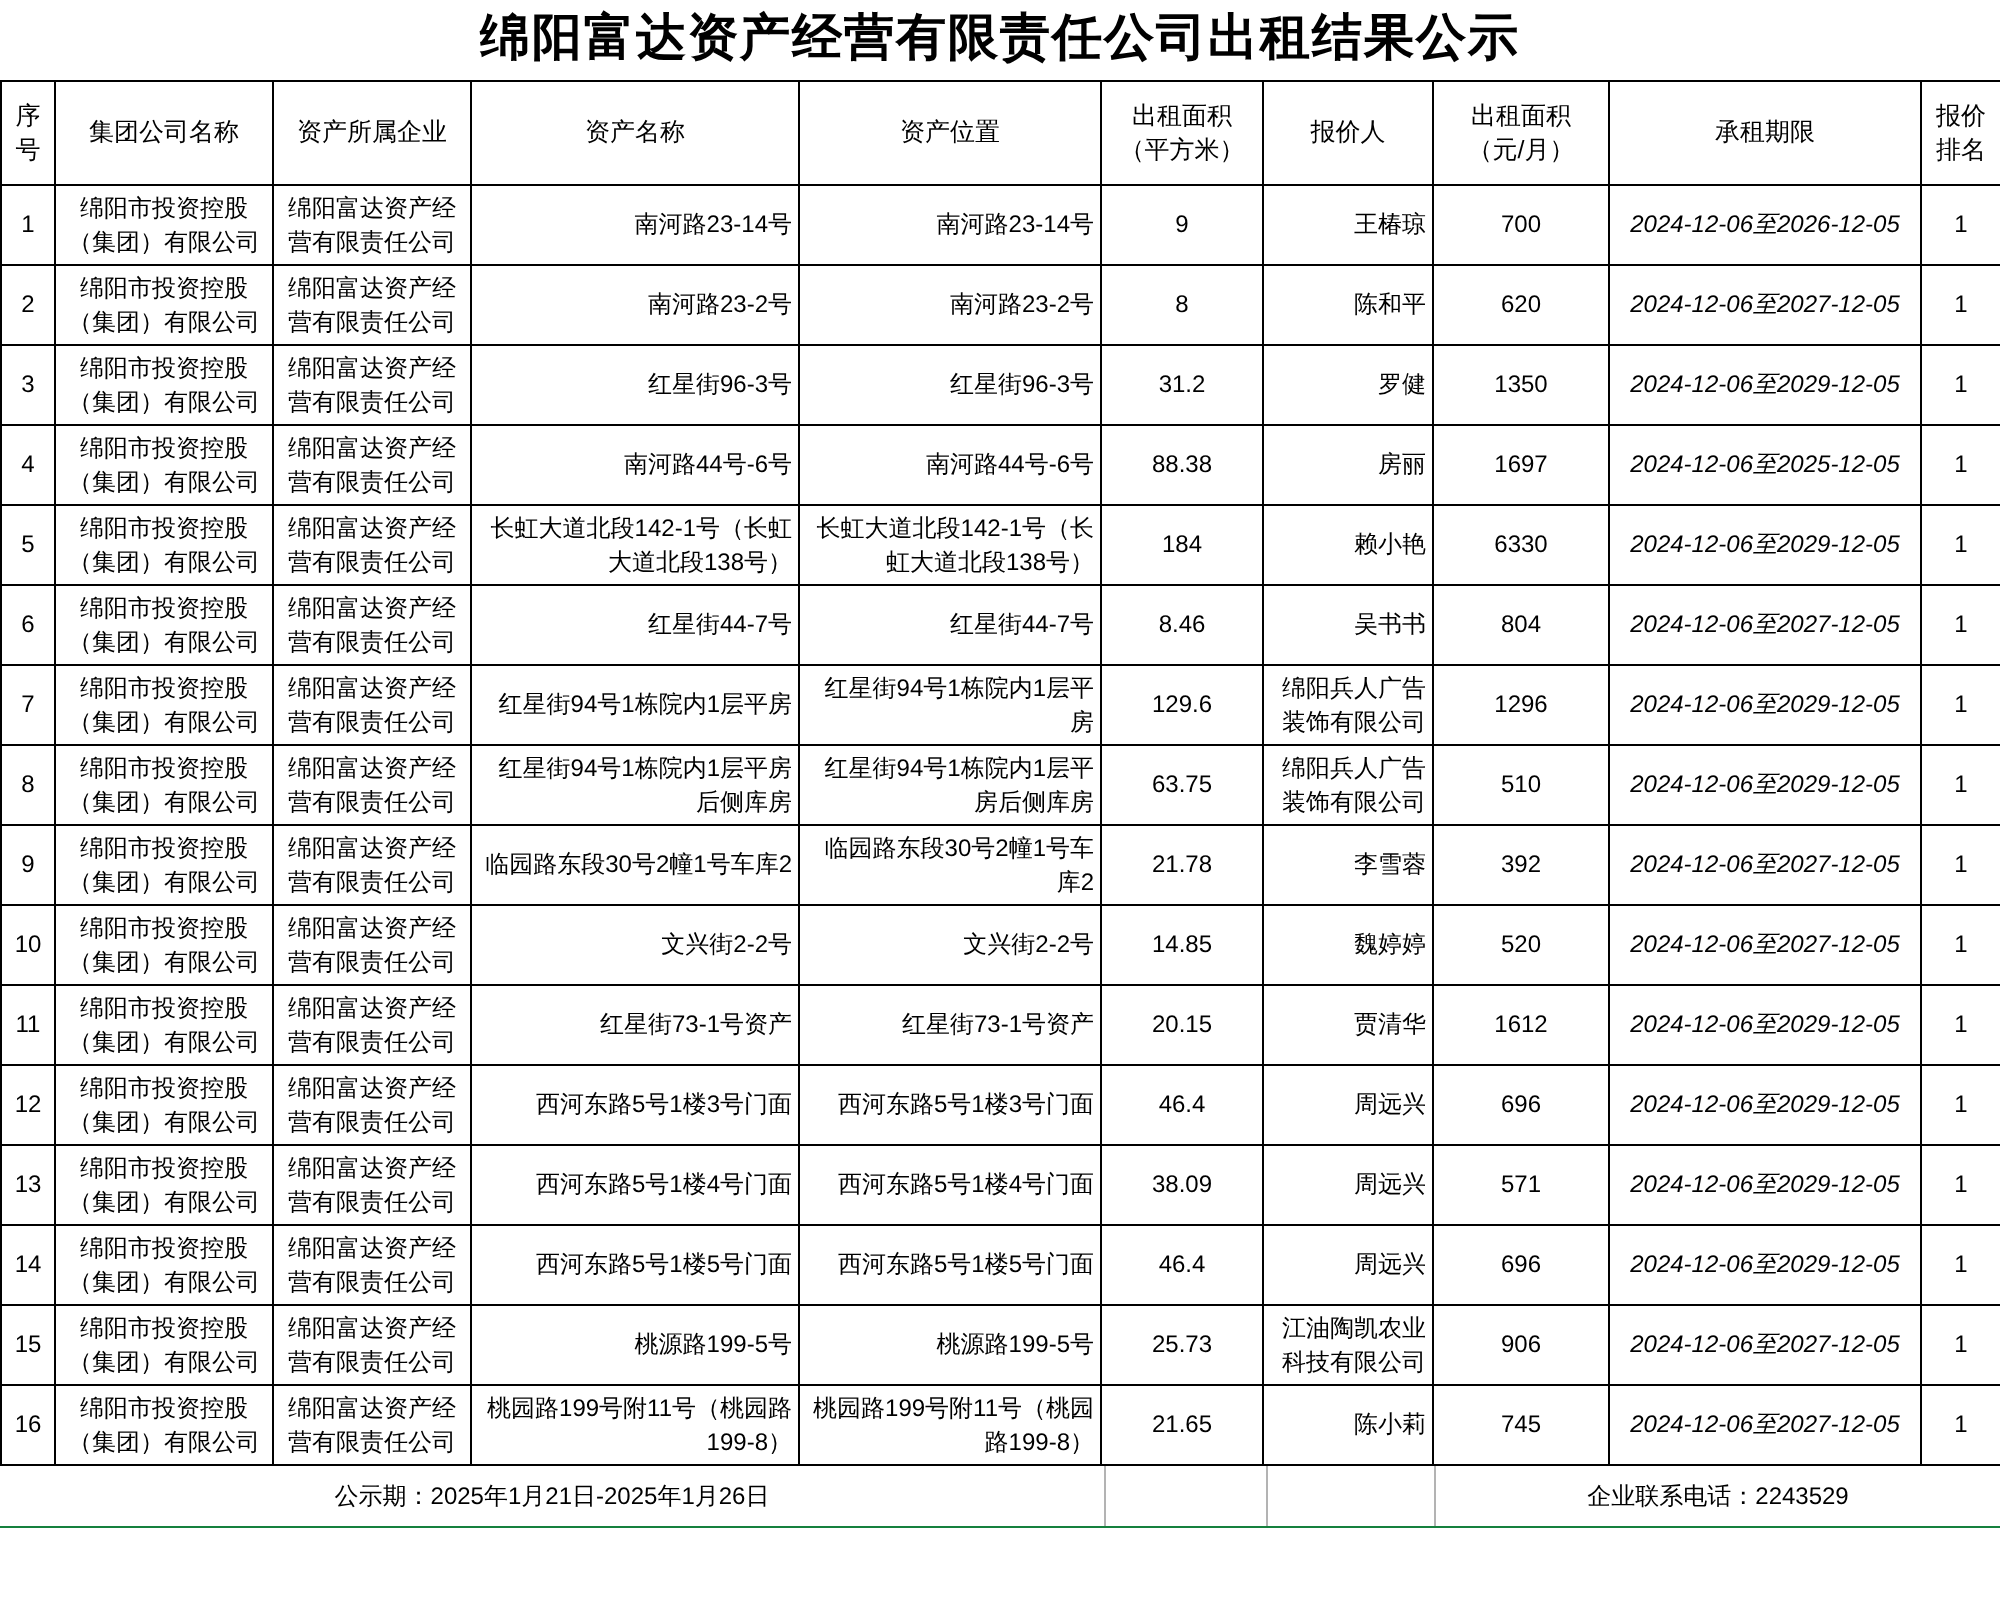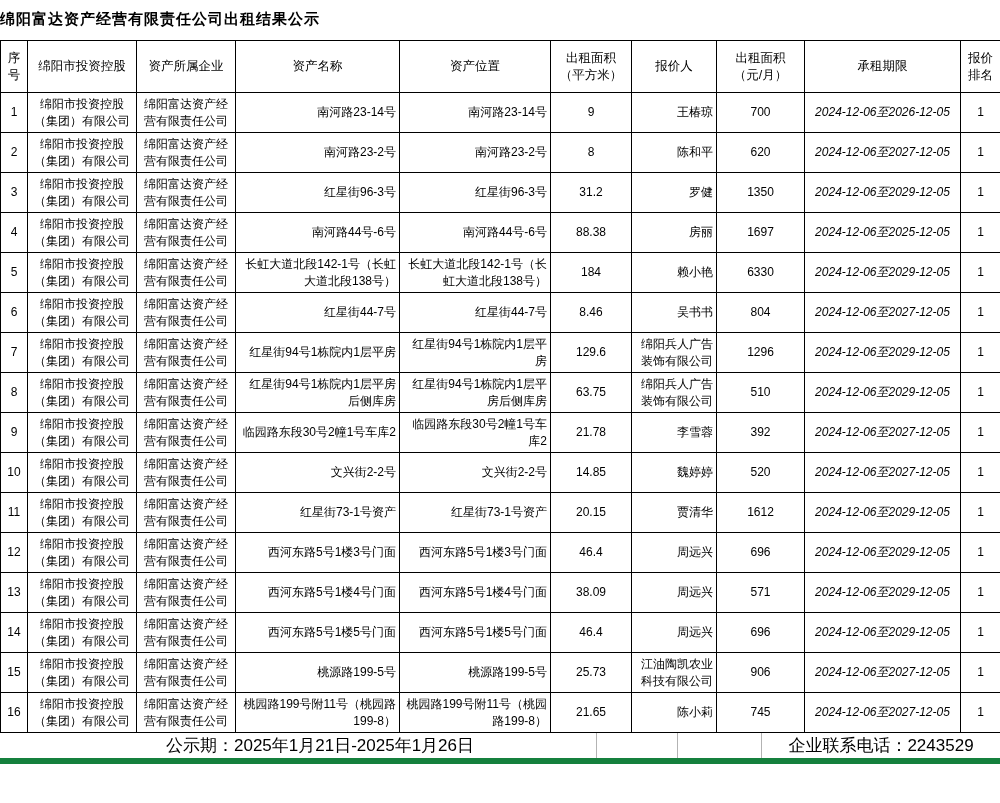--- a/index.html
+++ b/index.html
@@ -7,21 +7,22 @@
   body {
     font-family: "Liberation Sans", "DejaVu Sans", sans-serif;
     color: #000000;
     width: 1000px;
     height: 803px;
     overflow: hidden;
   }
   .page-title {
     height: 40px;
     line-height: 38px;
-    font-size: 15px;
+    text-align: center;
+    font-size: 25px;
     font-weight: bold;
     letter-spacing: 1px;
   }
   table.announcement {
     width: 1000px;
     border-collapse: collapse;
     table-layout: fixed;
   }
   table.announcement th,
   table.announcement td {
@@ -38,23 +39,22 @@
     height: 52px;
     font-size: 12.5px;
     white-space: pre-line;
   }
   table.announcement td { height: 40px; }
   table.announcement td.left { text-align: right; }
   table.announcement td.nowrap { white-space: nowrap; font-style: italic; }
   .footer-row {
     display: flex;
     height: 31px;
-    border-bottom: 6px solid #15803d;
-    font-size: 17px;
-    padding-left: 44px;
+    border-bottom: 1px solid #15803d;
+    font-size: 12px;
   }
   .footer-cell {
     display: flex;
     align-items: center;
     justify-content: center;
     height: 100%;
   }
   .footer-cell + .footer-cell { border-left: 1px solid #b3b3b3; }
   .fc-1 { width: 552px; }
   .fc-2 { width: 81px; }
@@ -76,21 +76,21 @@
       <col style="width:81px">
     <col style="width:85px">
       <col style="width:88px">
       <col style="width:156px">
     <col style="width:40px">
   </colgroup>
   <thead>
     <tr>
       <th>序
 号</th>
-      <th>绵阳市投资控股</th>
+      <th>集团公司名称</th>
       <th>资产所属企业</th>
       <th>资产名称</th>
       <th>资产位置</th>
       <th>出租面积
 （平方米）</th>
       <th>报价人</th>
       <th>出租面积
 （元/月）</th>
       <th>承租期限</th>
       <th>报价

